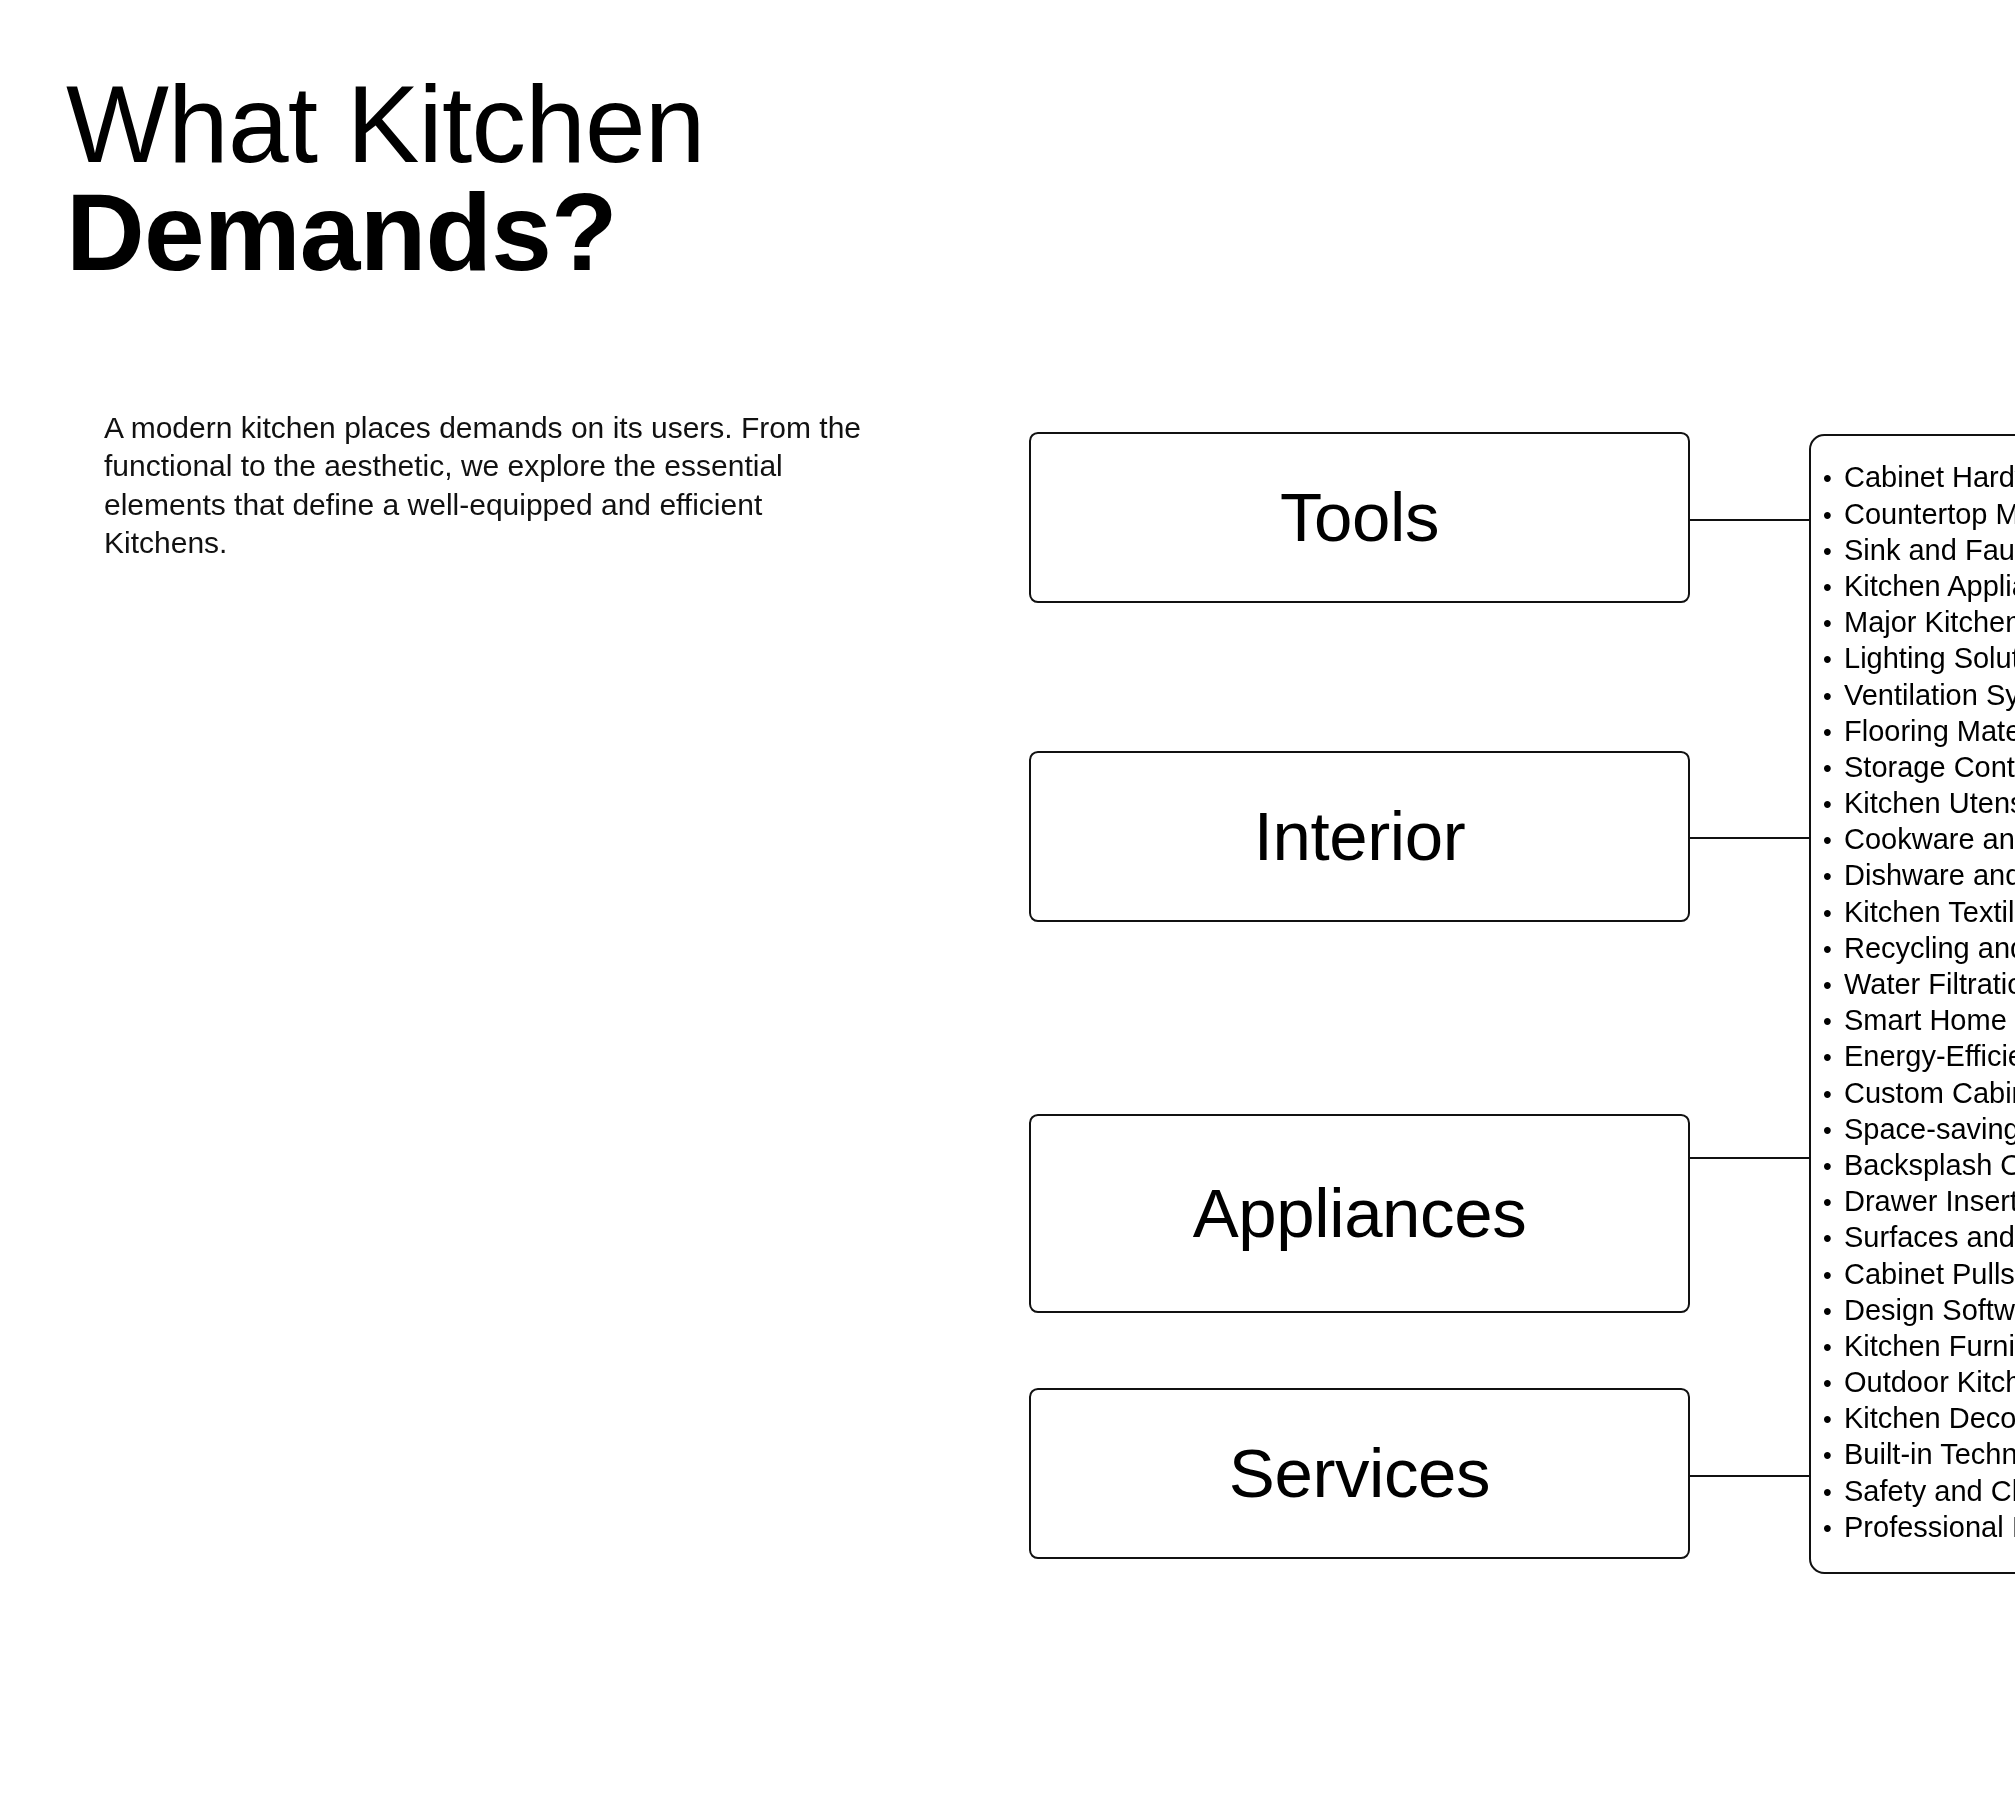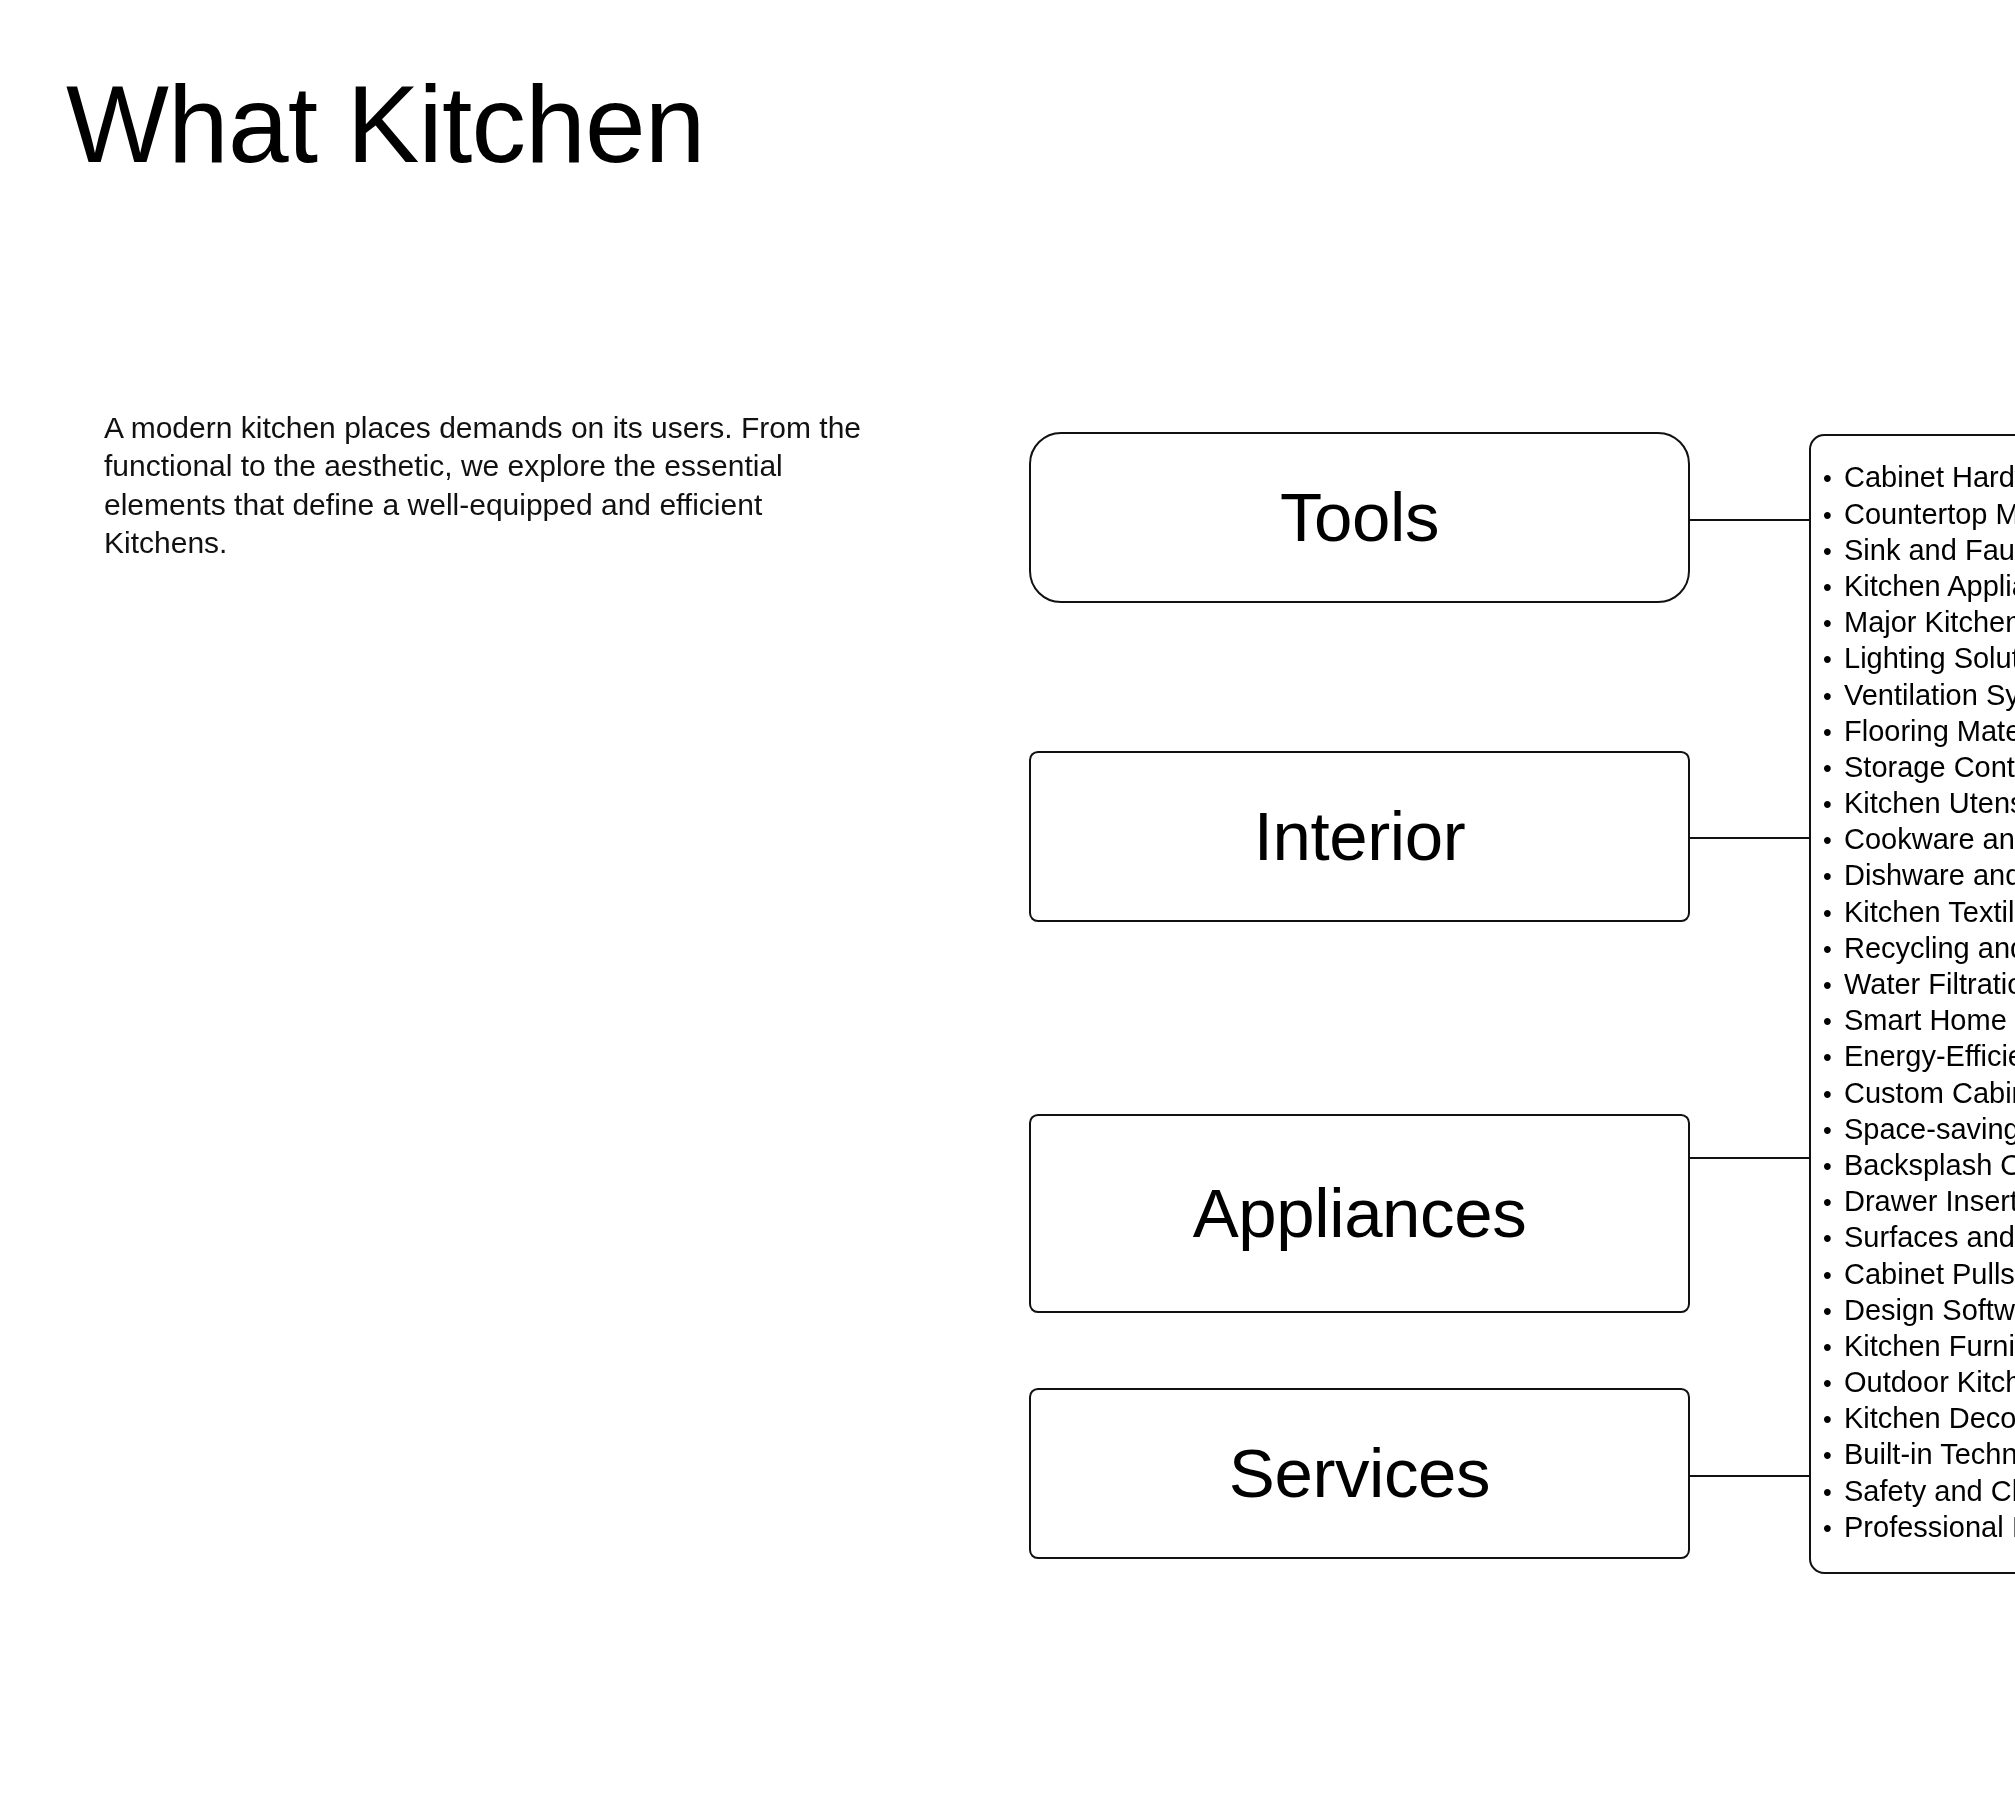--- a/index.html
+++ b/index.html
@@ -114,25 +114,26 @@
     flex: 1 1 auto;
   }
 </style>
 </head>
 <body>
 
 <div id="canvas">
 
   <div id="heading-block">
     <div id="title-line-1">What Kitchen</div>
+    <div id="title-line-2">Demands?</div>
   </div>
 
   <p id="intro-paragraph">A modern kitchen places demands on its users. From the functional to the aesthetic, we explore the essential elements that define a well-equipped and efficient Kitchens.</p>
 
-  <div class="cat-box" style="left:1029px; top:432px; width:661px; height:171px;border-radius:32px;">
+  <div class="cat-box" style="left:1029px; top:432px; width:661px; height:171px;">
     <span class="cat-label">Tools</span>
   </div>
 
   <div class="cat-box" style="left:1029px; top:751px; width:661px; height:171px;">
     <span class="cat-label">Interior</span>
   </div>
 
   <div class="cat-box" style="left:1029px; top:1114px; width:661px; height:199px;">
     <span class="cat-label">Appliances</span>
   </div>

